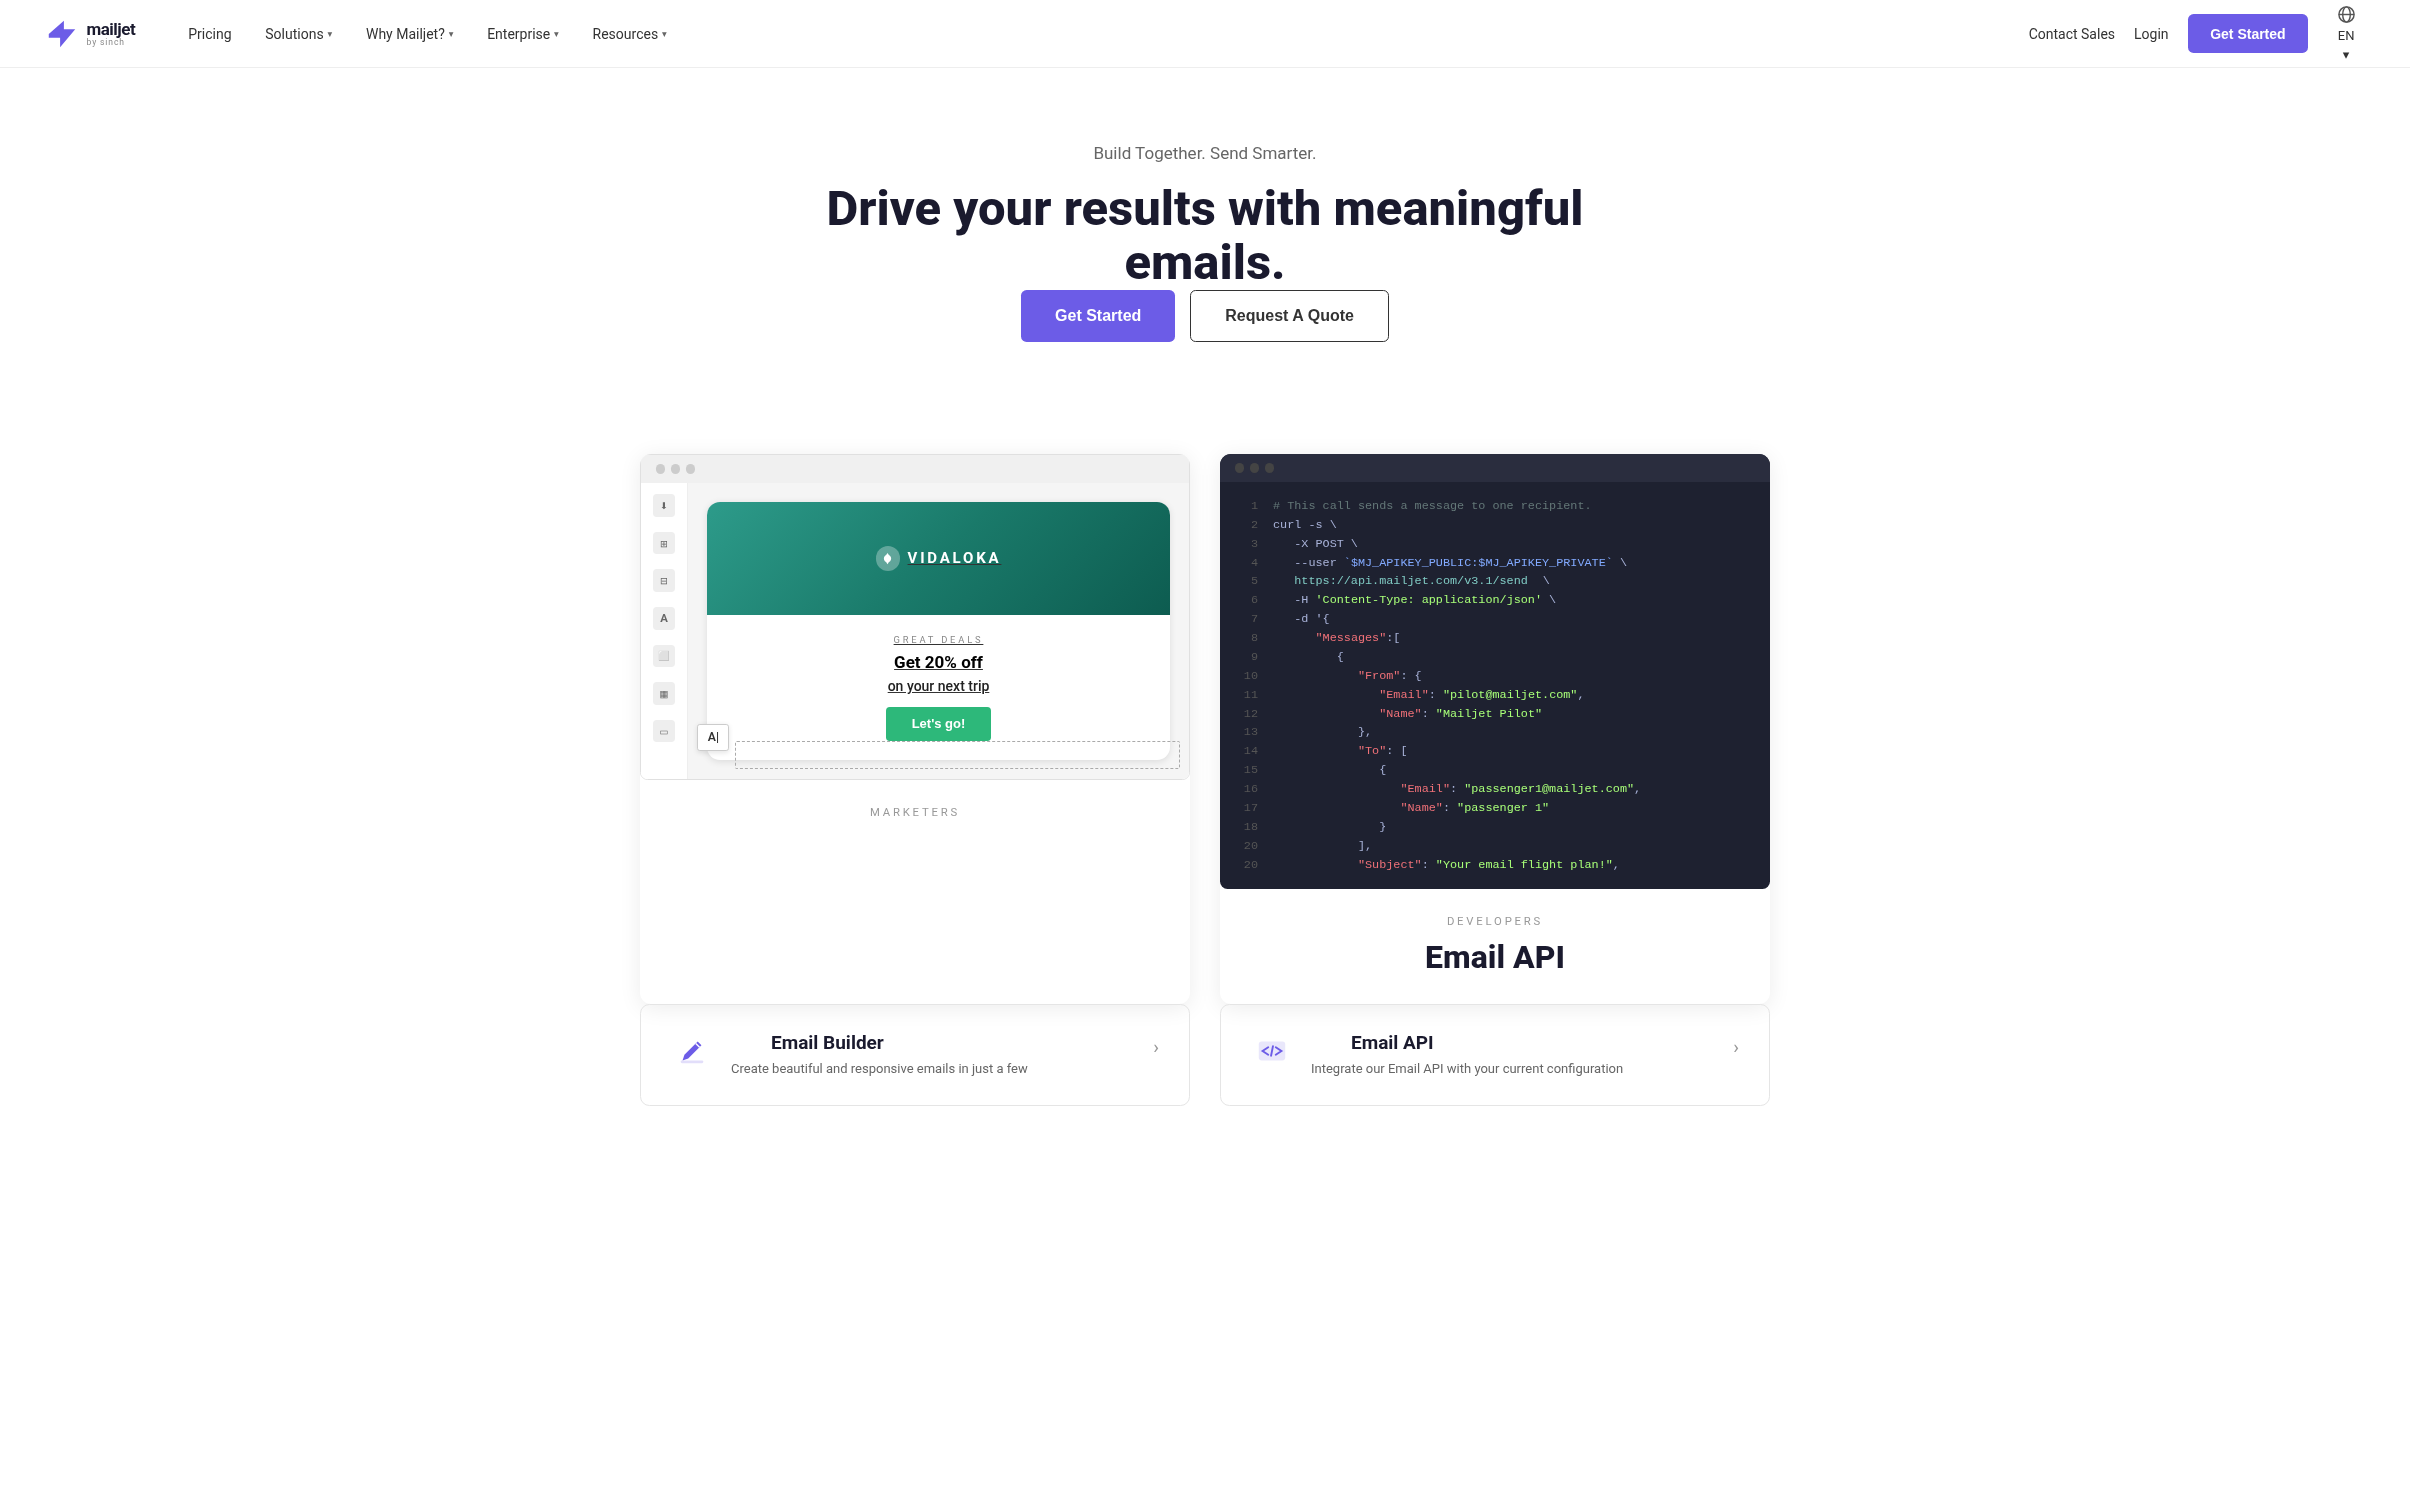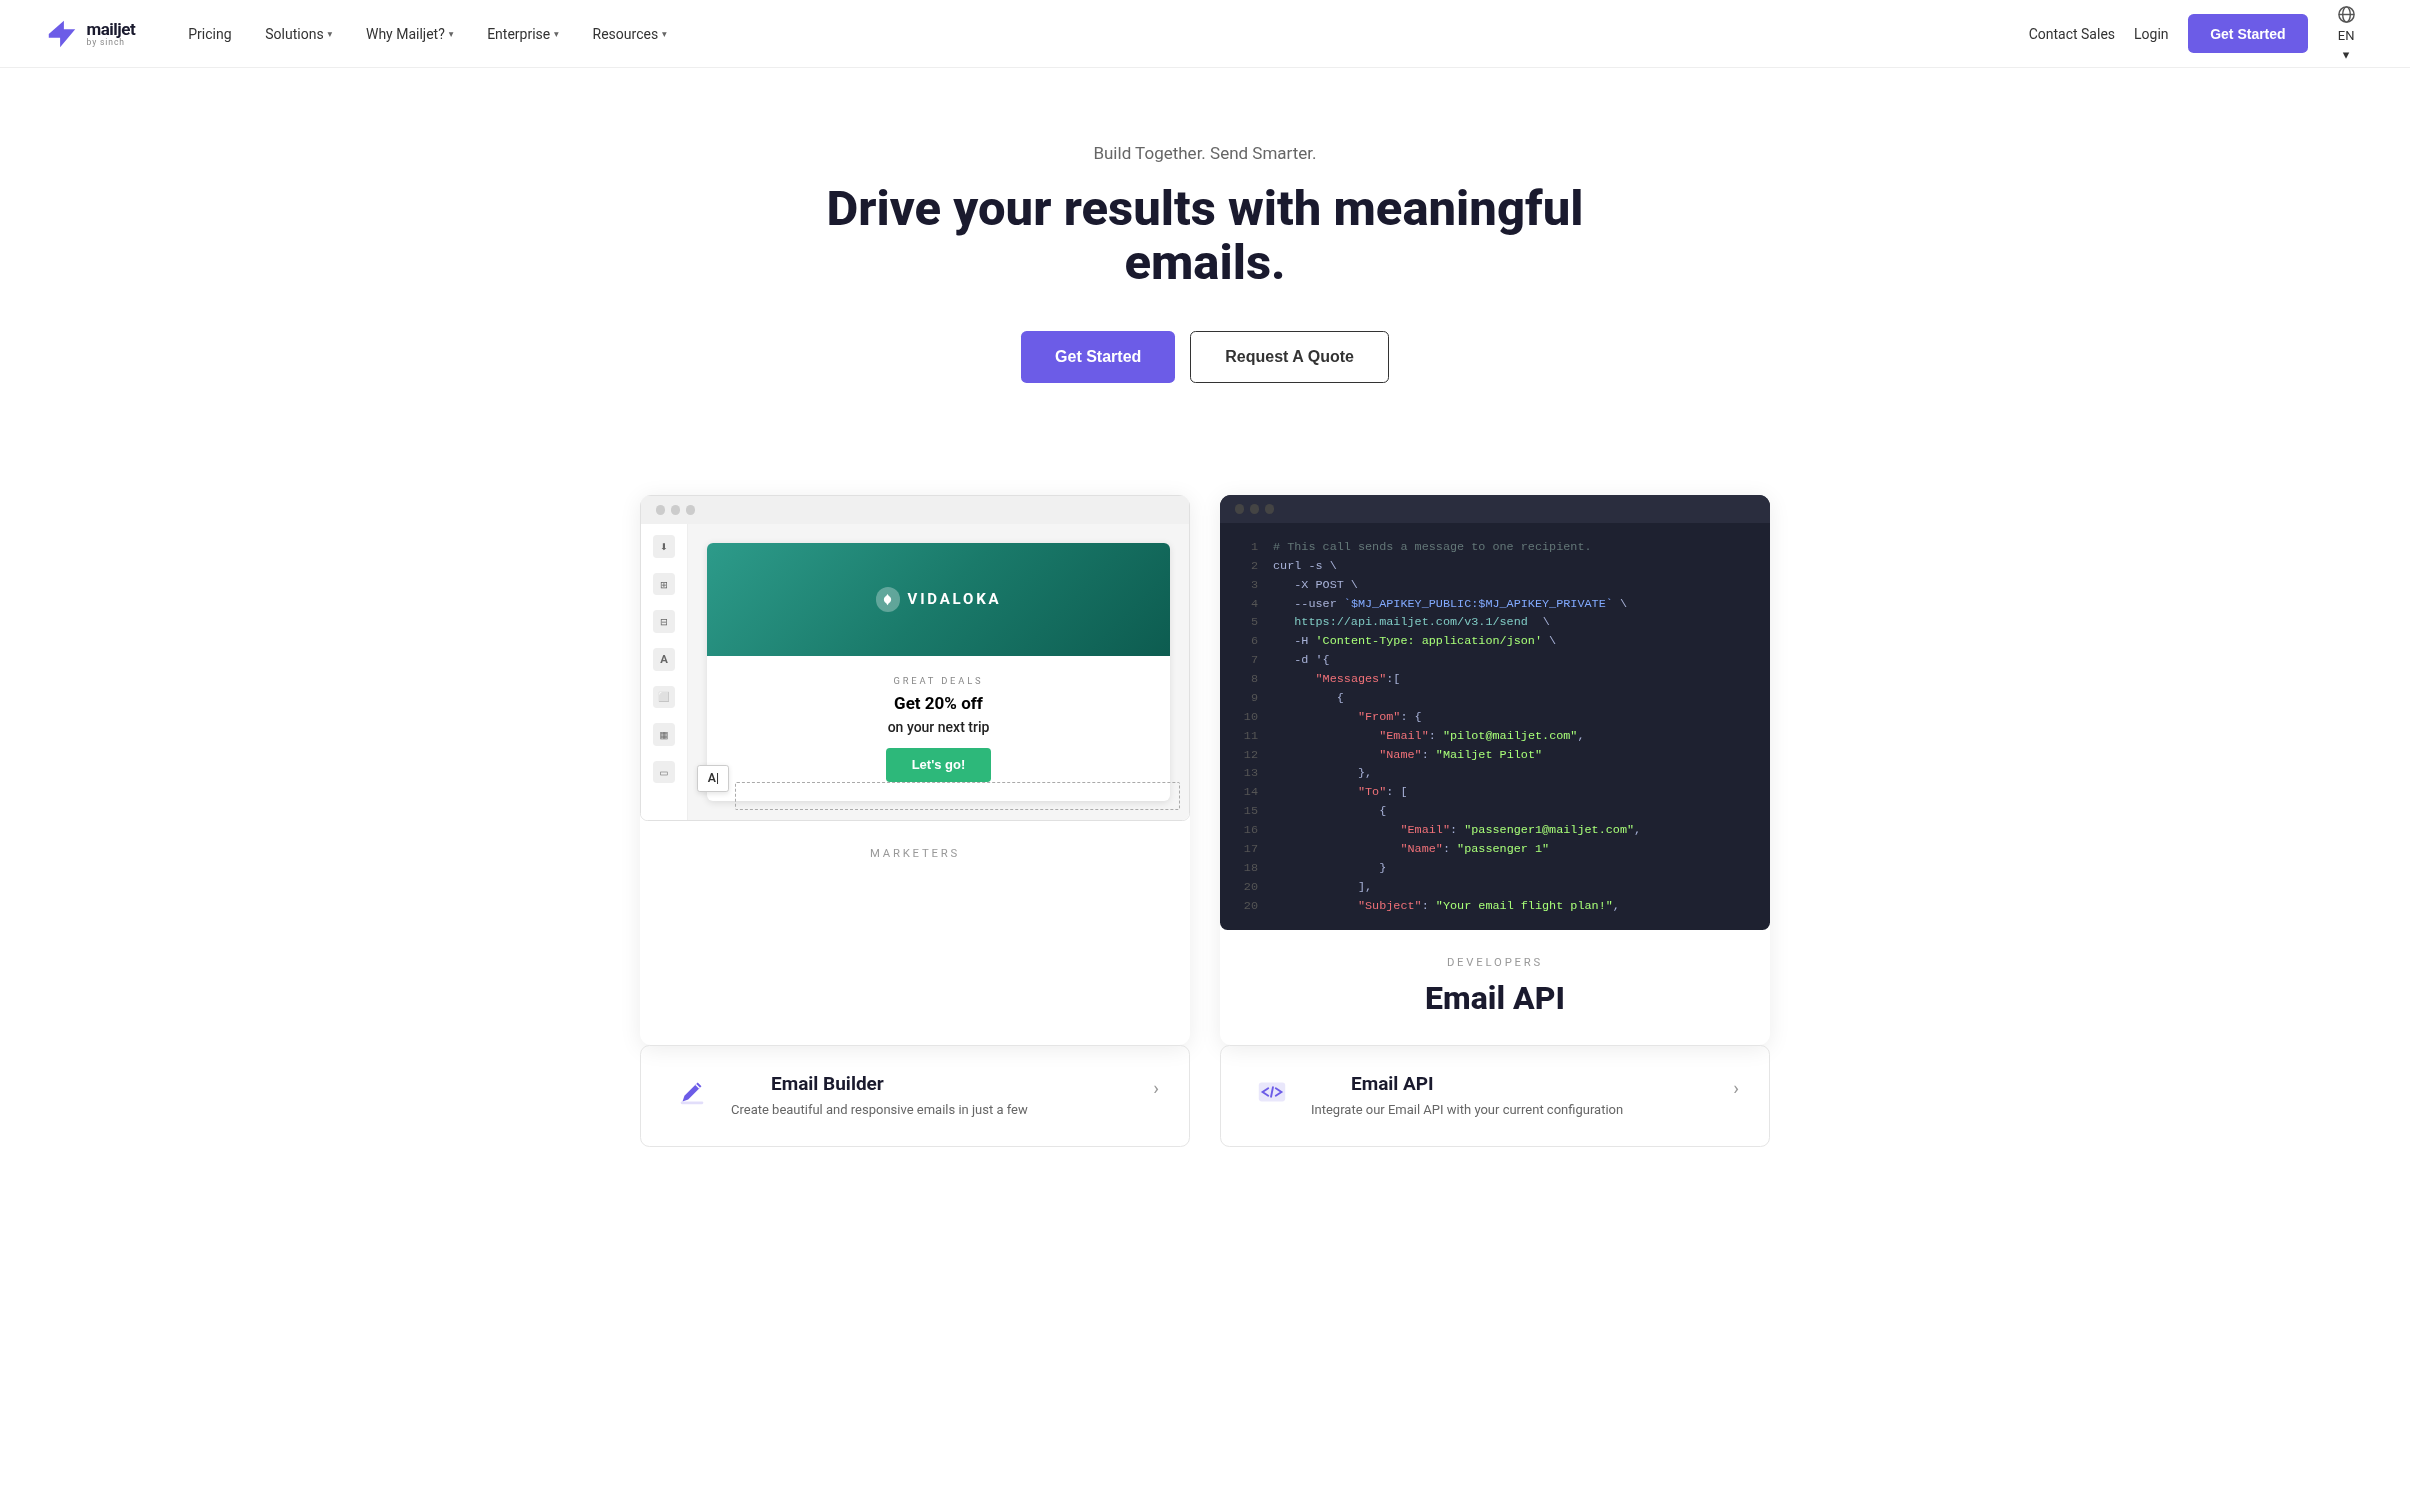--- a/index.html
+++ b/index.html
@@ -107,21 +107,20 @@
     .hero-tagline {
       font-size: 17px;
       color: #666;
       margin-bottom: 19px;
     }
     .hero-title {
       font-size: 49px;
       font-weight: 800;
       color: #1a1a2e;
       line-height: 1.1;
-      margin-bottom: 41px;
       max-width: 847px;
       margin-left: auto;
       margin-right: auto;
     }
     .hero-buttons {
       display: flex;
       justify-content: center;
       gap: 15px;
       margin-bottom: 56px;
     }
@@ -207,23 +206,24 @@
       color: #666;
     }
     .editor-canvas {
       flex: 1;
       background: #f5f5f5;
       padding: 19px;
       position: relative;
     }
     .email-preview {
       background: #fff;
-      border-radius: 6px;
+      border-radius: 13px;
       overflow: hidden;
       box-shadow: 0 1.9px 7.5px rgba(0,0,0,0.1);
+      text-decoration: underline;
     }
     .email-header-img {
       background: linear-gradient(135deg, #2d9b8a, #1a7a6a, #0d5c50);
       height: 113px;
       display: flex;
       align-items: center;
       justify-content: center;
       color: #fff;
       font-size: 17px;
       font-weight: 700;

